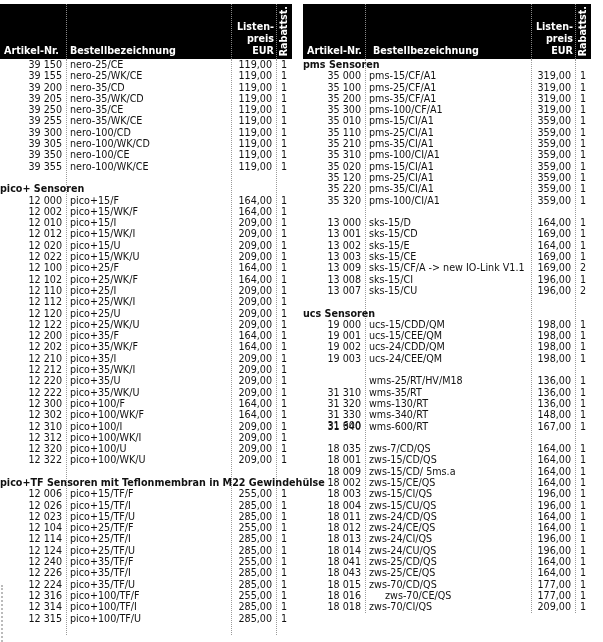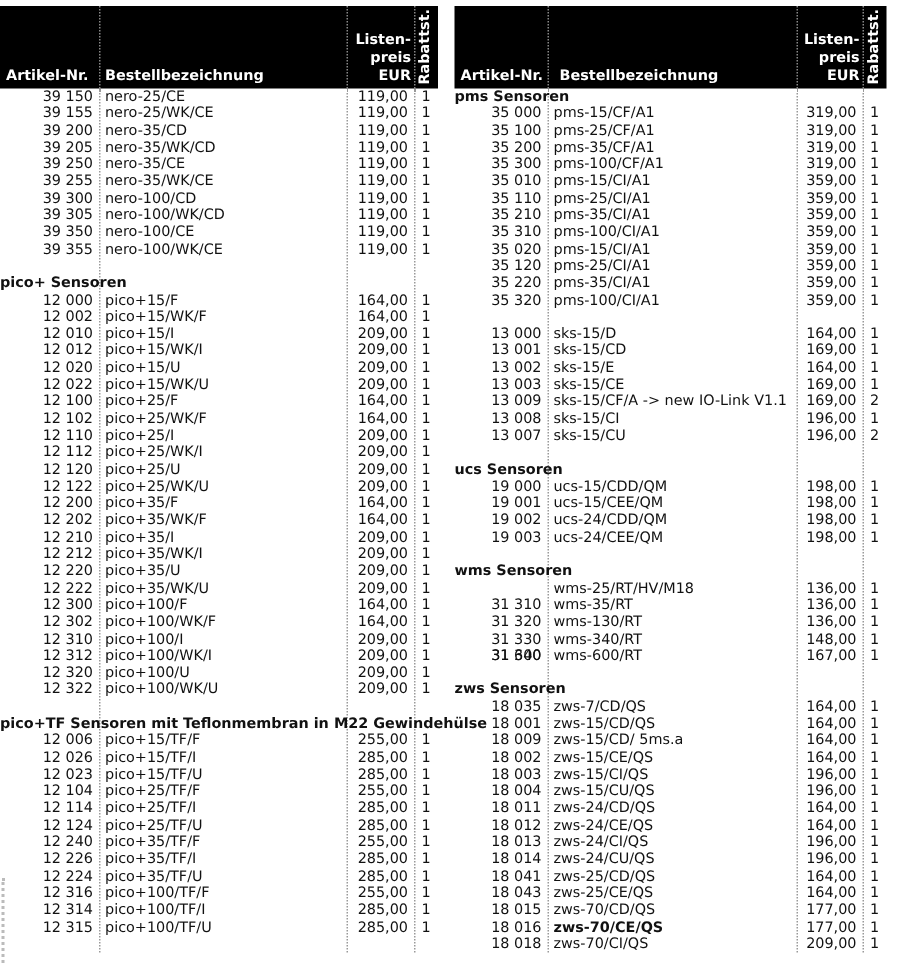--- a/index.html
+++ b/index.html
@@ -485,21 +485,20 @@
         <span class="preis">198,00</span>
         <span class="rab">1</span>
       </div>
       <div class="row">
         <span class="nr" style="right: calc(100% - 58px);">19 003</span>
         <span class="bez" style="left: 66px;">ucs-24/CEE/QM</span>
         <span class="preis">198,00</span>
         <span class="rab">1</span>
       </div>
       <div class="gap"></div>
-      <div class="sec">wms Sensoren</div>
       <div class="row">
         <span class="nr" style="right: calc(100% - 58px); margin-top: 45px;">31 600</span>
         <span class="bez" style="left: 66px;">wms-25/RT/HV/M18</span>
         <span class="preis">136,00</span>
         <span class="rab">1</span>
       </div>
       <div class="row">
         <span class="nr" style="right: calc(100% - 58px);">31 310</span>
         <span class="bez" style="left: 66px;">wms-35/RT</span>
         <span class="preis">136,00</span>
@@ -517,21 +516,20 @@
         <span class="preis">148,00</span>
         <span class="rab">1</span>
       </div>
       <div class="row">
         <span class="nr" style="right: calc(100% - 58px);">31 340</span>
         <span class="bez" style="left: 66px;">wms-600/RT</span>
         <span class="preis">167,00</span>
         <span class="rab">1</span>
       </div>
       <div class="gap"></div>
-      <div class="sec">zws Sensoren</div>
       <div class="row">
         <span class="nr" style="right: calc(100% - 58px);">18 035</span>
         <span class="bez" style="left: 66px;">zws-7/CD/QS</span>
         <span class="preis">164,00</span>
         <span class="rab">1</span>
       </div>
       <div class="row">
         <span class="nr" style="right: calc(100% - 58px);">18 001</span>
         <span class="bez" style="left: 66px;">zws-15/CD/QS</span>
         <span class="preis">164,00</span>
@@ -598,21 +596,21 @@
         <span class="rab">1</span>
       </div>
       <div class="row">
         <span class="nr" style="right: calc(100% - 58px);">18 015</span>
         <span class="bez" style="left: 66px;">zws-70/CD/QS</span>
         <span class="preis">177,00</span>
         <span class="rab">1</span>
       </div>
       <div class="row">
         <span class="nr" style="right: calc(100% - 58px);">18 016</span>
-        <span class="bez" style="left: 66px; font-weight: bold;">zws-70/CE/QS</span>
+        <span class="bez" style="left: 82px;">zws-70/CE/QS</span>
         <span class="preis">177,00</span>
         <span class="rab">1</span>
       </div>
       <div class="row">
         <span class="nr" style="right: calc(100% - 58px);">18 018</span>
         <span class="bez" style="left: 66px;">zws-70/CI/QS</span>
         <span class="preis">209,00</span>
         <span class="rab">1</span>
       </div>
     </div>

